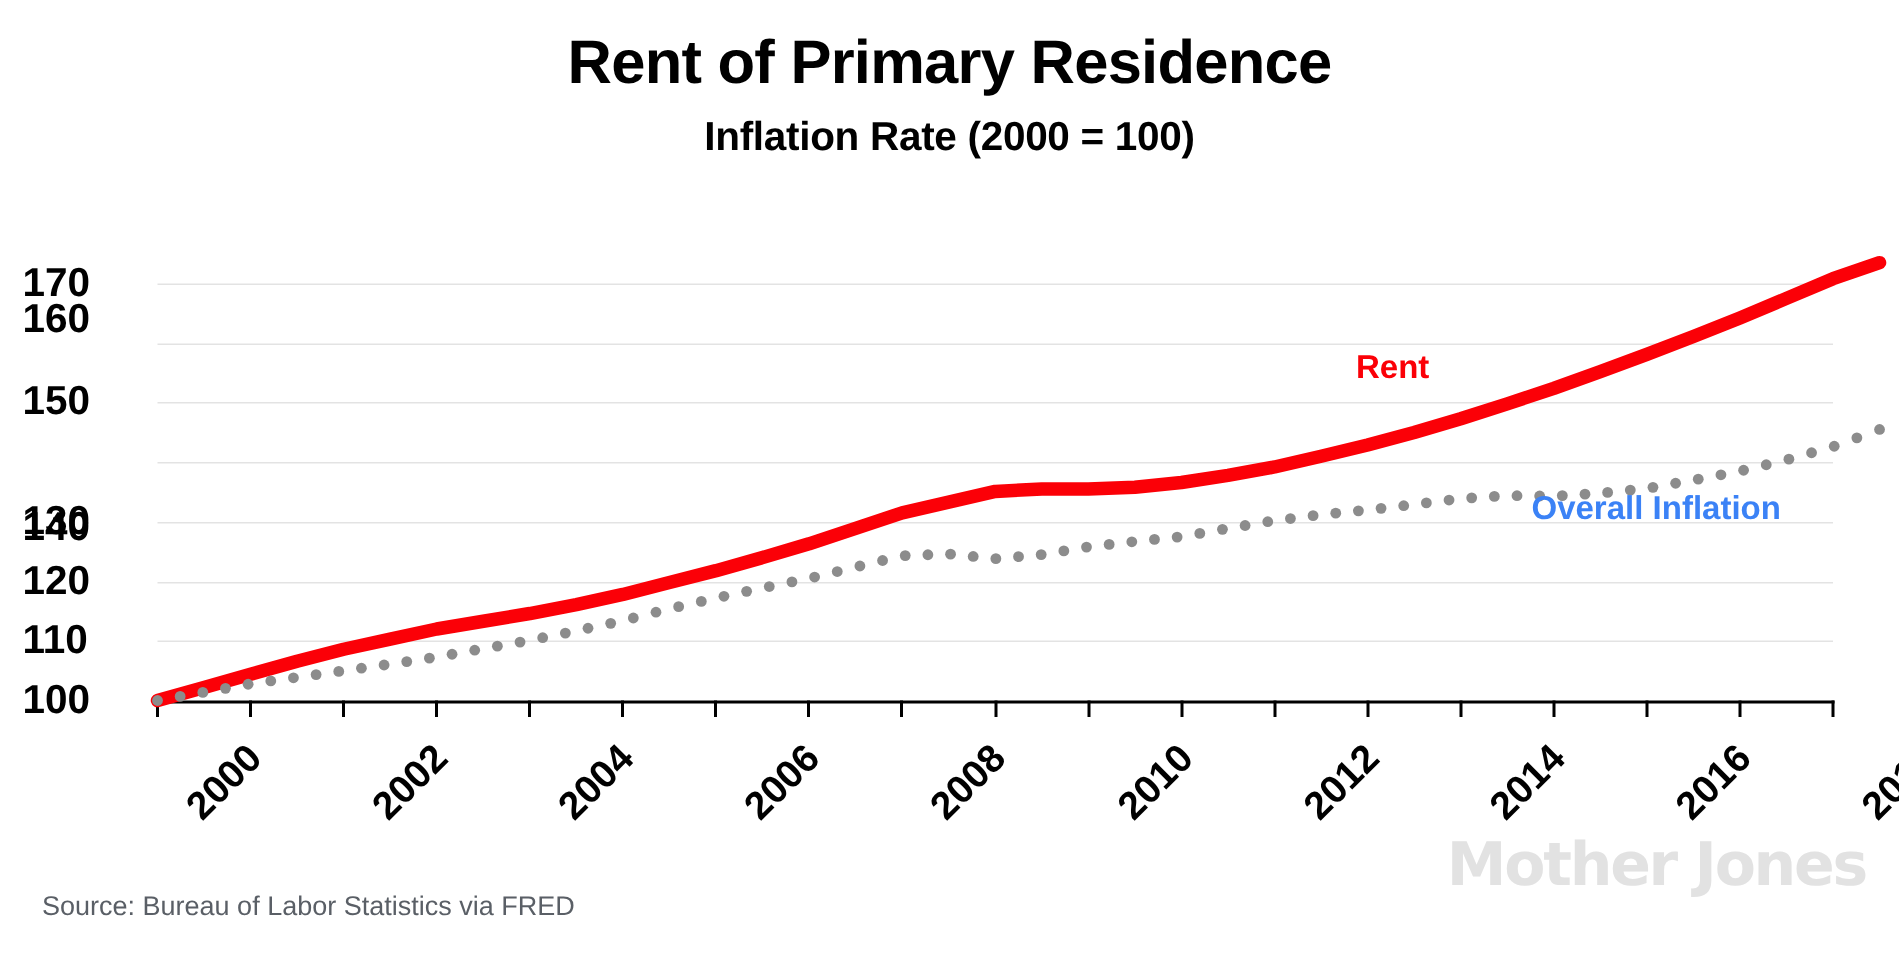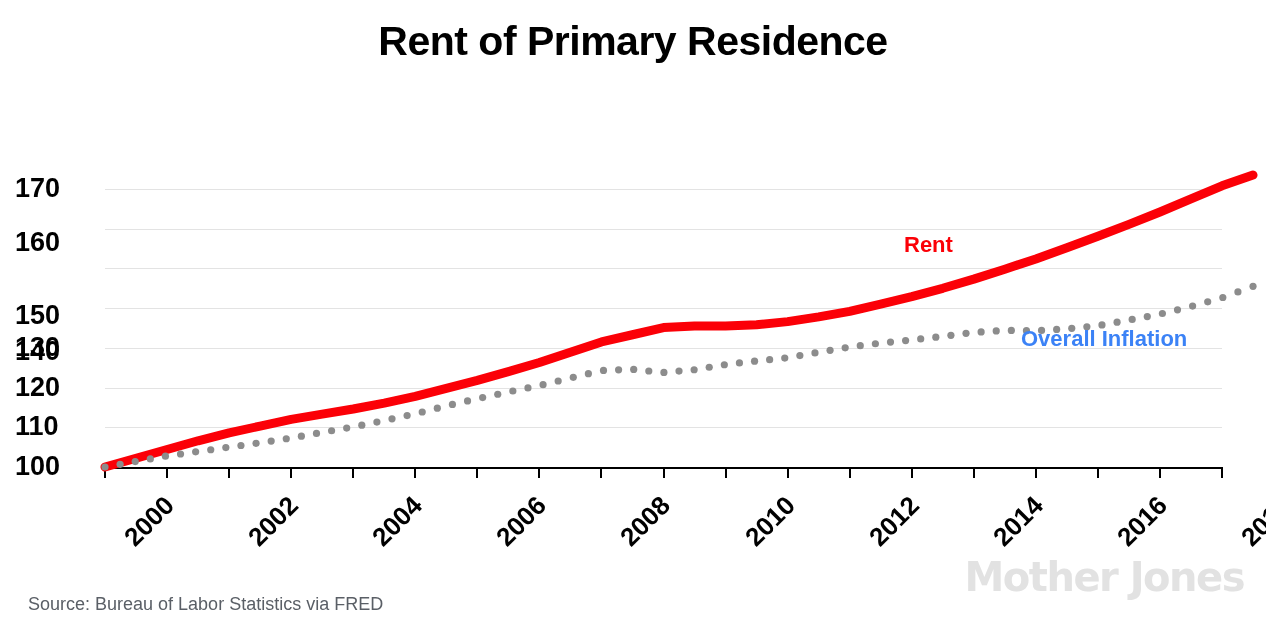--- a/index.html
+++ b/index.html
@@ -66,29 +66,30 @@
     letter-spacing:-1.5px;
     font-family:"DejaVu Sans", sans-serif;
   }
 </style>
 </head>
 <body>
 
 <div id="chart-root">
 
   <div class="title">Rent of Primary Residence</div>
+  <div class="subtitle">Inflation Rate (2000 = 100)</div>
 
   <div class="ylabels">
       <div class="ylabel" style="top: 453px;">100</div>
       <div class="ylabel" style="top: 413.286px;">110</div>
       <div class="ylabel" style="top: 373.571px;">120</div>
       <div class="ylabel" style="top: 333.857px;">130</div>
       <div class="ylabel" style="top: 294.143px; margin-top: 44px;">140</div>
-      <div class="ylabel" style="top: 254.429px; margin-top: 48px;">150</div>
-      <div class="ylabel" style="top: 229px;">160</div>
+      <div class="ylabel" style="top: 254.429px;">150</div>
+      <div class="ylabel" style="top: 199px;">160</div>
       <div class="ylabel" style="top: 175px;">170</div>
     </div>
 
   <div id="gridlines">
       <div class="gridline" style="top: 427.286px; left: 105px; width: 1117px;"></div>
       <div class="gridline" style="top: 387.571px; left: 105px; width: 1117px;"></div>
       <div class="gridline" style="top: 347.857px; left: 105px; width: 1117px;"></div>
       <div class="gridline" style="top: 308.143px; left: 105px; width: 1117px;"></div>
       <div class="gridline" style="top: 268.429px; left: 105px; width: 1117px;"></div>
       <div class="gridline" style="top: 228.714px; left: 105px; width: 1117px;"></div>

